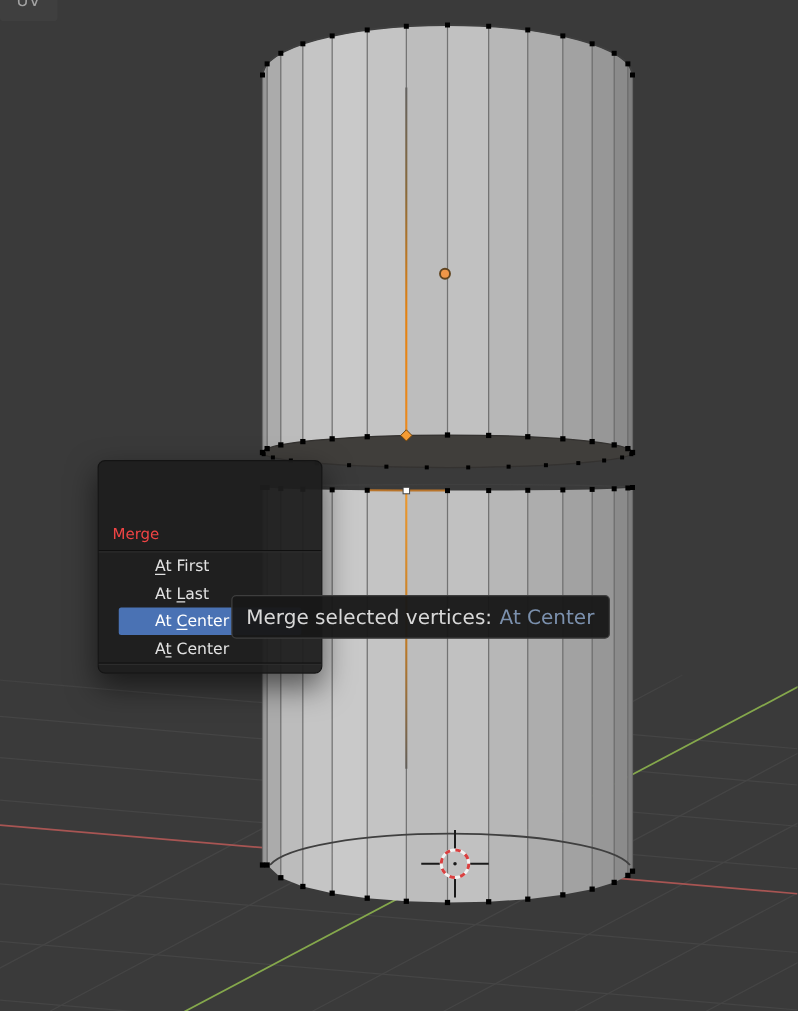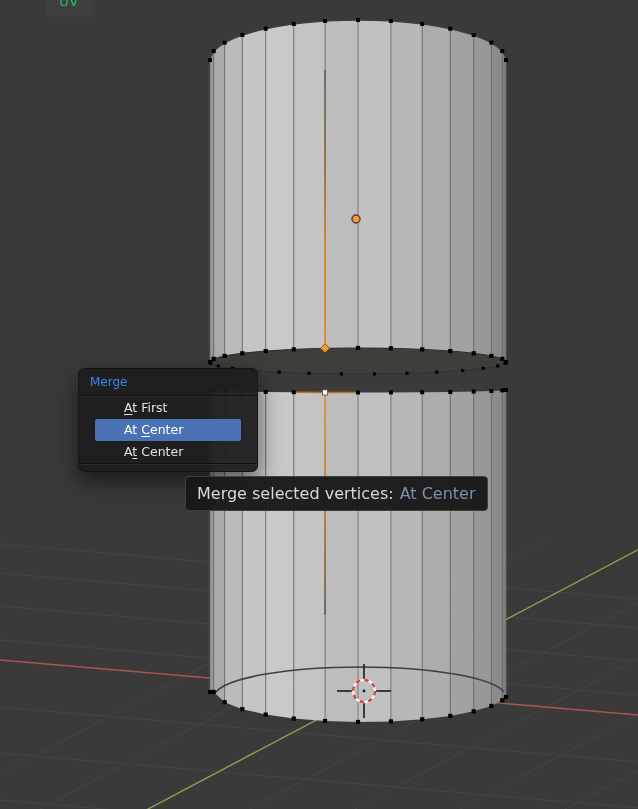--- a/index.html
+++ b/index.html
@@ -237,28 +237,29 @@
       <line x1="364" y1="679" x2="364" y2="664" stroke="#1a1a1a" stroke-width="1.6"></line>
       <line x1="364" y1="703" x2="364" y2="718" stroke="#1a1a1a" stroke-width="1.6"></line>
       <line x1="352" y1="691" x2="337" y2="691" stroke="#1a1a1a" stroke-width="1.6"></line>
       <line x1="376" y1="691" x2="391" y2="691" stroke="#1a1a1a" stroke-width="1.6"></line>
       <circle cx="364" cy="691" r="11" fill="none" stroke="#f2f2f2" stroke-width="2.4"></circle>
       <circle cx="364" cy="691" r="11" fill="none" stroke="#d94040" stroke-width="2.4" stroke-dasharray="4.32 4.32"></circle>
       <circle cx="364" cy="691" r="1.4" fill="#1a1a1a"></circle>
     </g>
   </svg>
 
-<div class="hdr-chip" style="background: rgb(63, 63, 63); color: #22c55e; margin-left: 46px;">
+<div class="hdr-chip" style="background: rgb(63, 63, 63); color: #a3a3a3;">
   <span>UV</span>
 </div>
 
 <div class="menu" id="merge-menu" style="background: rgba(29, 29, 29, 0.95); color: rgb(226, 226, 226);">
-  <div class="menu-header" style="color: #3b82f6;">Merge</div>
+  <div class="menu-header" style="color: #ef4444; margin-top: 45px;">Merge</div>
   <div class="menu-sep"></div>
   <div class="menu-item"><span></span><span class="ac">A</span><span>t First</span></div>
+  <div class="menu-item"><span>At </span><span class="ac">L</span><span>ast</span></div>
   <div class="menu-item hl" style="background: rgb(74, 114, 180);"><span>At </span><span class="ac">C</span><span>enter</span></div>
   <div class="menu-item"><span>A</span><span class="ac">t</span><span> Center</span></div>
   <div class="menu-sep"></div>
 </div>
 
 <div class="tooltip" style="background: rgba(24, 24, 24, 0.96); border: 1px solid rgb(62, 62, 62); color: rgb(216, 216, 216);">
   <span>Merge selected vertices:</span>
   <span class="tt-val" style="color: rgb(123, 144, 173);">At Center</span>
 </div>
 

